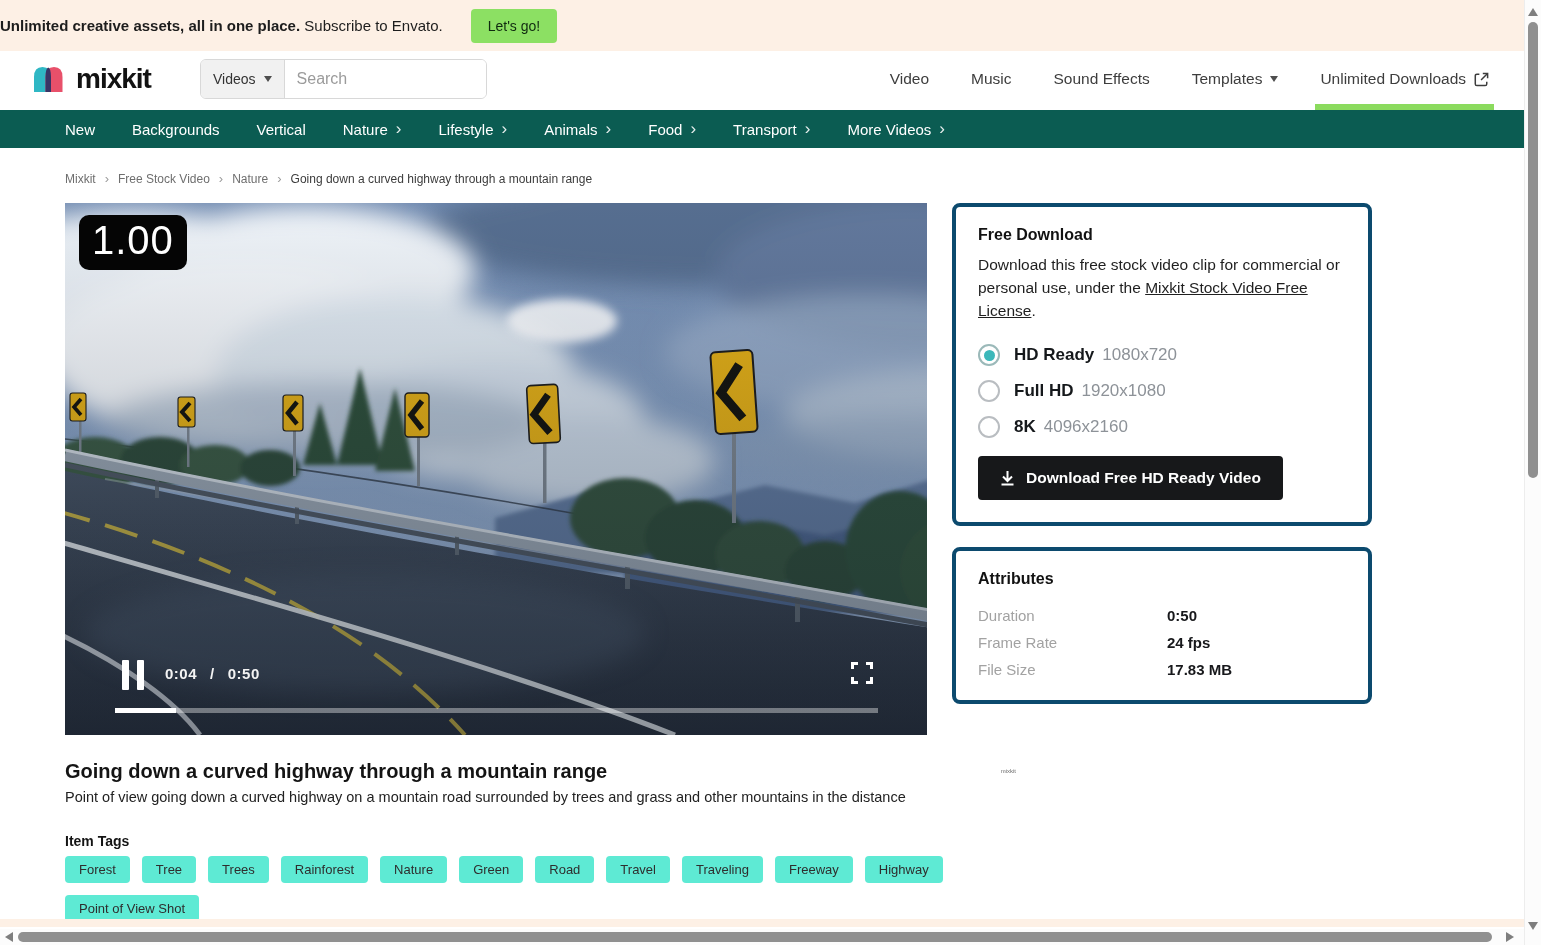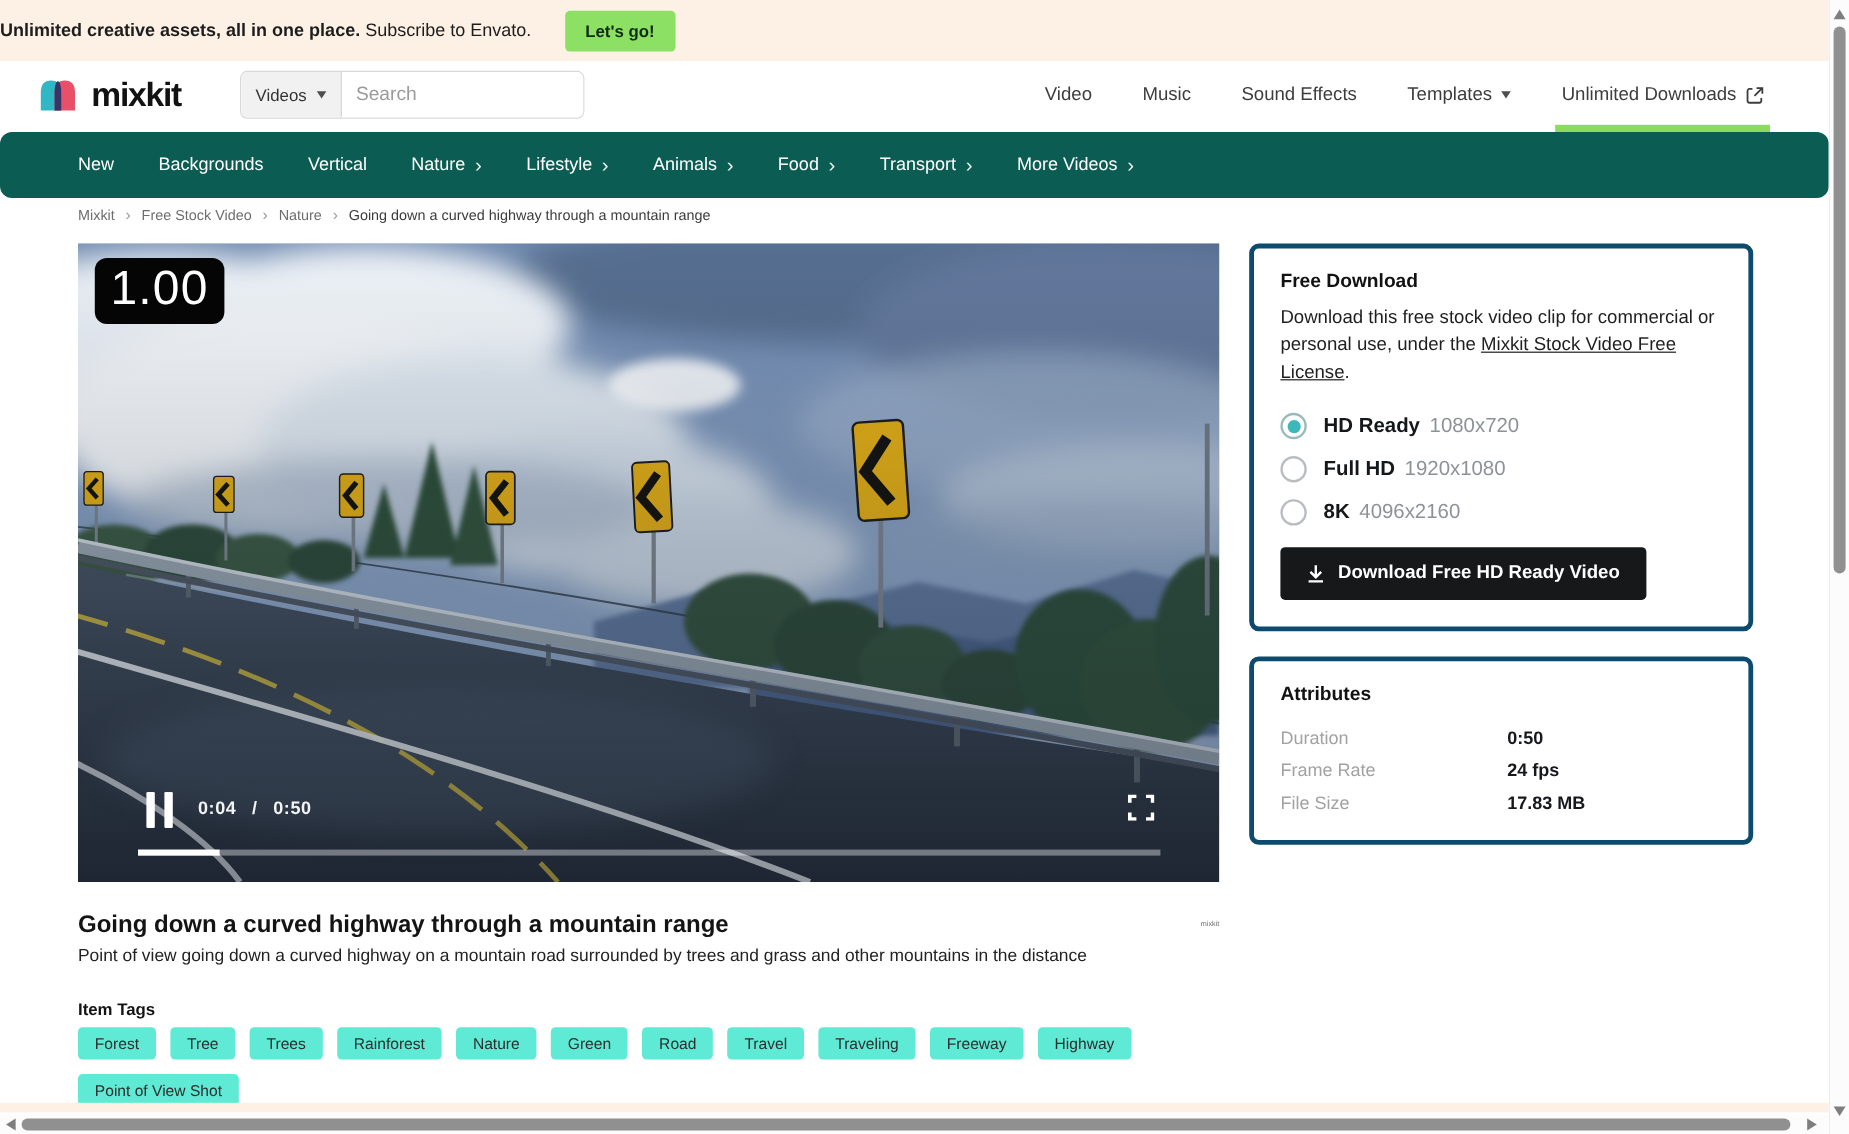--- a/index.html
+++ b/index.html
@@ -6,57 +6,57 @@
   html,body { width:1541px; height:945px; overflow:hidden; }
   body { font-family:"Liberation Sans", sans-serif; background:#fff; color:#1f1f1f; }
   .page { position:relative; width:1541px; height:945px; background:#fff; overflow:hidden; }
 
   
   .banner { position:absolute; top:0; left:0; width:1524px; height:51px; background:#fdf0e5;
             display:flex; align-items:center; gap:28px; }
   .banner-text { font-size:15px; color:#1d1d1d; }
   .banner-text b { font-weight:700; }
   .banner-cta { background:#8ce063; border:none; border-radius:4px; padding:9px 17px;
-                font-family:inherit; font-size:14px; font-weight:700; color:#102a10; cursor:pointer; }
+                font-family:inherit; font-size:14px; font-weight:400; color:#102a10; cursor:pointer; }
 
   
   .header { position:absolute; top:51px; left:0; width:1524px; height:56px; background:#fff; }
   .logo { position:absolute; left:33px; top:0; height:56px; display:flex; align-items:center; gap:7px; cursor:pointer; }
   .logo-text { font-size:28px; font-weight:800; letter-spacing:-1px; color:#121212; }
   .searchbar { position:absolute; left:200px; top:8px; width:287px; height:40px;
                border:1px solid #d8d8d8; border-radius:6px; display:flex; align-items:stretch; background:#fff; overflow:hidden; }
   .search-cat { background:#f1f1f1; border-right:1px solid #d8d8d8; display:flex; align-items:center;
                 gap:8px; padding:0 12px; font-size:14px; color:#333; cursor:pointer; white-space:nowrap; }
   .caret-down { width:0; height:0; border-left:4.5px solid transparent; border-right:4.5px solid transparent;
                 border-top:6px solid #4e4e4e; }
   .search-input { flex:1; border:none; outline:none; padding:0 12px; font-family:inherit; font-size:16px; color:#333; }
   .search-input::placeholder { color:#9b9b9b; }
-  .hnav { position:absolute; right:54px; top:0; height:56px; display:flex; align-items:center; gap:42px;text-align:center; }
+  .hnav { position:absolute; right:35px; top:0; height:56px; display:flex; align-items:center; gap:42px;text-align:center; }
   .hnav-item { position:relative; height:100%; display:flex; align-items:center; gap:8px;
                font-size:15.5px; color:#3d3d3d; cursor:pointer; white-space:nowrap; }
   .hnav-item--active::after { content:""; position:absolute; left:-5px; right:-5px; bottom:-3px;
                height:6px; background:#8bdb5e; }
 
   
-  .navbar { position:absolute; top:110px; left:0; width:1524px; height:55px; background:#0b5c52;
-            display:flex; align-items:center; padding-left:65px; gap:37px;border-radius:10px; }
+  .navbar { position:absolute; top:110px; left:0; width:1524px; height:38px; background:#0b5c52;
+            display:flex; align-items:center; padding-left:65px; gap:37px; }
   .nav-item { display:flex; align-items:center; gap:8px; color:#fff; font-size:15px; font-weight:500; cursor:pointer; white-space:nowrap; }
   .nav-chevron { font-size:17px; line-height:14px; color:rgba(255,255,255,.9); font-weight:400; }
 
   
   .breadcrumb { position:absolute; top:171px; left:65px; display:flex; align-items:center; gap:9px; font-size:12px; }
   .crumb { color:#6e6e6e; cursor:pointer; }
   .crumb-sep { color:#9b9b9b; font-size:13px; }
   .crumb--current { color:#3c3c3c; cursor:default; }
 
   
   .main { position:absolute; top:203px; left:65px; width:1396px; display:flex; gap:25px; }
 
   
-  .player { position:relative; width:951px; height:532px; overflow:hidden; background:#5b7398; flex:none; cursor:pointer; }
+  .player { position:relative; width:862px; height:532px; overflow:hidden; background:#5b7398; flex:none; cursor:pointer; }
   .player svg.scene { position:absolute; inset:0; display:block; }
   .speed-badge { position:absolute; top:12px; left:14px; background:#050505; color:#fff; border-radius:10px;
                  padding:3px 13px 7px; font-size:40px; font-weight:500; letter-spacing:1px; }
   .pause-btn { position:absolute; left:57px; bottom:45px; display:flex; gap:8px; cursor:pointer; }
   .pause-btn span { display:block; width:7px; height:30px; background:#fff; border-radius:1px; }
   .time-display { position:absolute; left:100px; bottom:53px; display:flex; gap:13px; color:#f3f3f3;
                   font-size:15px; font-weight:700; letter-spacing:.5px; }
   .fullscreen-btn { position:absolute; right:54px; bottom:51px; width:22px; height:22px; cursor:pointer; }
   .progress { position:absolute; left:50px; right:49px; bottom:22px; height:5px; background:rgba(255,255,255,.38); cursor:pointer; }
   .progress-fill { height:100%; background:#fff; }

